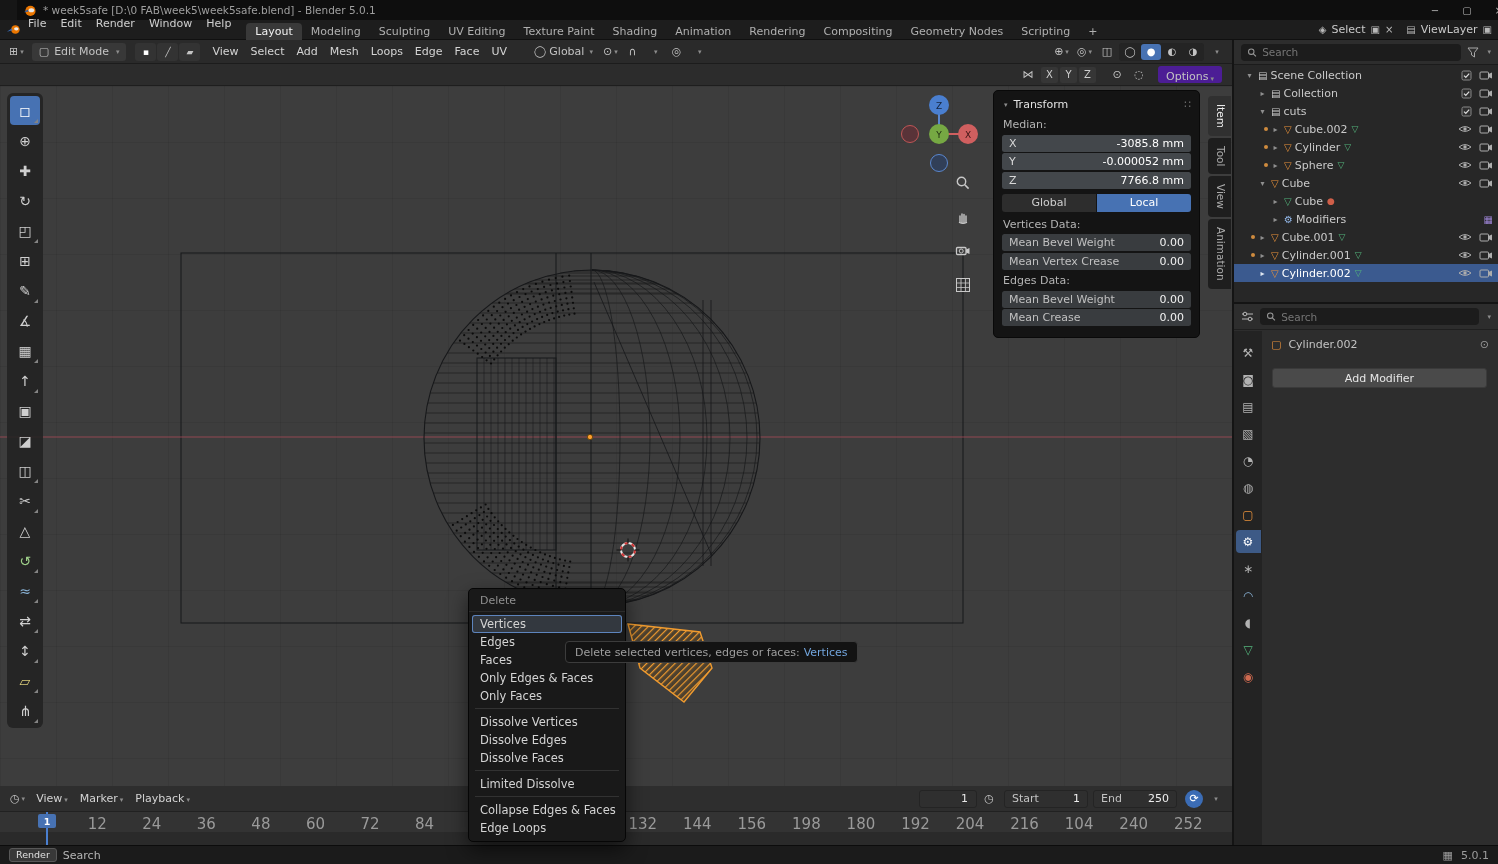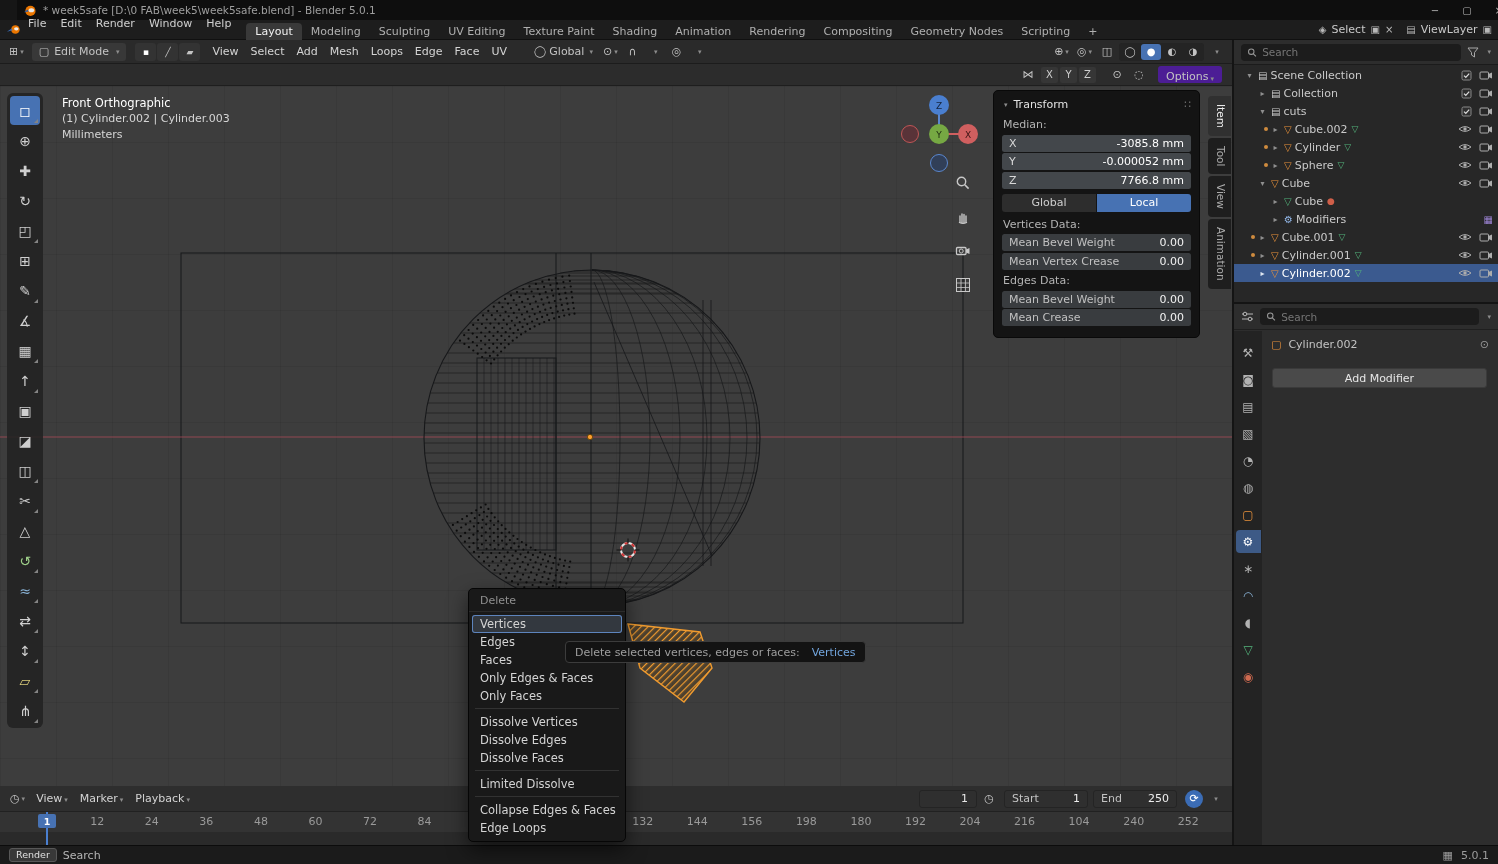--- a/index.html
+++ b/index.html
@@ -108,21 +108,21 @@
   .crumb-ic{color:#e8913a;font-size:11px}
   .pin{margin-left:auto;color:#9a9a9a}
   .addmod{position:absolute;left:38px;right:11px;top:64px;height:20px;background:#4a4a4a;border:1px solid #3a3a3a;border-radius:3px;display:flex;align-items:center;justify-content:center;color:#e6e6e6}
 
   
   .timeline{position:absolute;left:0;top:786px;width:1232px;height:59px;background:#2a2a2a}
   .tl-head{height:26px;background:#2e2e2e;border-bottom:1px solid #212121;display:flex;align-items:center;padding:0 7px;gap:2px}
   .flexsp{flex:1}
   .tl-ruler{position:absolute;left:0;top:26px;width:100%;height:20px;background:#333333}
   .rnums{position:absolute;left:70px;top:3px;display:flex}
-  .rnum{width:54.55px;text-align:center;color:#9a9a9a;font-size:11px}
+  .rnum{width:54.55px;text-align:center;color:#9a9a9a;font-size:15px}
   .ph-line{position:absolute;left:46px;top:26px;width:2px;height:33px;background:#4a7fd0;z-index:2}
   .ph-label{position:absolute;left:38px;top:28px;width:18px;height:14px;background:#4772b3;border-radius:2px;color:#fff;font-size:9.5px;font-weight:bold;display:flex;align-items:center;justify-content:center;z-index:3}
   .tlfield{display:flex;justify-content:space-between;align-items:center;width:84px;height:18px;background:#2f2f2f;border:1px solid #242424;border-radius:3px;padding:0 7px;margin-left:3px}
   .tlframe{width:58px;height:18px;background:#2f2f2f;border:1px solid #242424;border-radius:3px;display:flex;align-items:center;justify-content:flex-end;padding:0 8px;color:#e8e8e8;margin-left:6px}
   .syncbtn{width:18px;height:18px;border-radius:9px;background:#3b6cb5;color:#fff;display:flex;align-items:center;justify-content:center;font-size:11px;margin-left:6px}
 
   
   .statusbar{position:absolute;left:0;top:845px;width:100%;height:19px;background:#1b1b1b;border-top:1px solid #0c0c0c;display:flex;align-items:center;padding:0 9px;gap:6px}
   .keycap{background:#383838;border:1px solid #585858;border-radius:3px;padding:0 6px;height:14px;line-height:12px;font-size:9.5px;color:#e0e0e0}
   .sb-label{color:#b5b5b5}
@@ -130,21 +130,21 @@
 
   
   .ctxmenu{position:absolute;left:468px;top:588px;width:158px;background:#191919;border:1px solid #060606;border-radius:5px;box-shadow:0 8px 20px rgba(0,0,0,.55);padding-bottom:4px;z-index:50}
   .ctxtitle{padding:5px 11px 4px;color:#8f8f8f;border-bottom:1px solid #2b2b2b;margin-bottom:3px}
   .mitem{height:18px;line-height:18px;padding:0 8px;margin:0 3px;color:#d4d4d4;font-size:11.5px;border-radius:3px;white-space:nowrap}
   .mitem.highlighted{background:#33383f;box-shadow:inset 0 0 0 1px #5d84bd}
   .mitem.sep-after{margin-bottom:8px;position:relative}
   .mitem.sep-after::after{content:"";position:absolute;left:3px;right:3px;bottom:-4px;height:1px;background:#323232}
 
   
-  .tooltip{position:absolute;left:565px;top:641px;height:22px;background:#131313;border:1px solid #3c3c3c;border-radius:4px;display:flex;align-items:center;padding:0 9px;gap:12px;z-index:60;white-space:nowrap}
+  .tooltip{position:absolute;left:565px;top:641px;height:22px;background:#131313;border:1px solid #3c3c3c;border-radius:4px;display:flex;align-items:center;padding:0 9px;gap:4px;z-index:60;white-space:nowrap}
   .tooltip .ttext{color:#9e9e9e}
   .tooltip .tval{color:#72a5dd}
 </style>
 </head>
 <body>
 
 <div class="app">
 
   <div class="titlebar">
     <svg width="13" height="13" viewBox="0 0 14 14">
@@ -736,25 +736,20 @@
         <polygon points="628,538 700,546 712,582 684,616 640,582" fill="url(#hatch)" stroke="#f09b2f" stroke-width="1.4"></polygon>
         <circle cx="590" cy="351" r="2.6" fill="#ffa02e" stroke="#5c3c00" stroke-width="0.8"></circle>
         <circle cx="628" cy="464" r="7" fill="none" stroke="#e6e6e6" stroke-width="2"></circle>
         <circle cx="628" cy="464" r="7" fill="none" stroke="#cf3535" stroke-width="2" stroke-dasharray="3.66 3.66"></circle>
         <line x1="628" y1="452.5" x2="628" y2="457.5" stroke="#1e1e1e" stroke-width="1.4"></line>
         <line x1="628" y1="470.5" x2="628" y2="475.5" stroke="#1e1e1e" stroke-width="1.4"></line>
         <line x1="616.5" y1="464" x2="621.5" y2="464" stroke="#1e1e1e" stroke-width="1.4"></line>
         <line x1="634.5" y1="464" x2="639.5" y2="464" stroke="#1e1e1e" stroke-width="1.4"></line>
       </svg>
 
-    <div class="vp-info">
-      <div class="l1">Front Orthographic</div>
-      <div class="l2">(1) Cylinder.002 | Cylinder.003</div>
-      <div class="l3">Millimeters</div>
-    </div>
 
     <div class="toolcol">
 
     <div class="tool active has-sub">
           <span>◻</span>
         </div>
         <div class="tool">
           <span>⊕</span>
         </div>
         <div class="tool">

